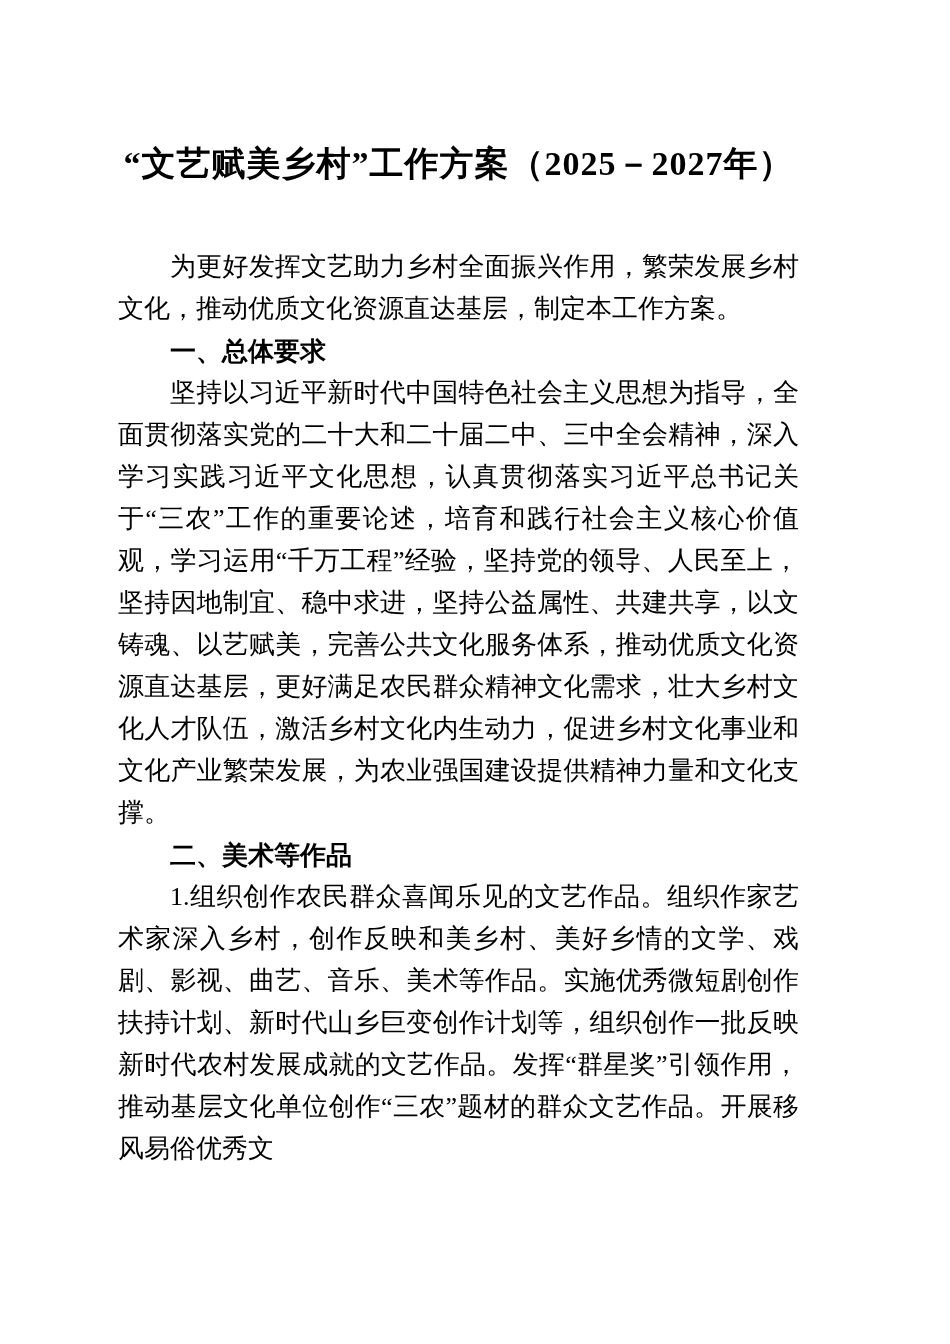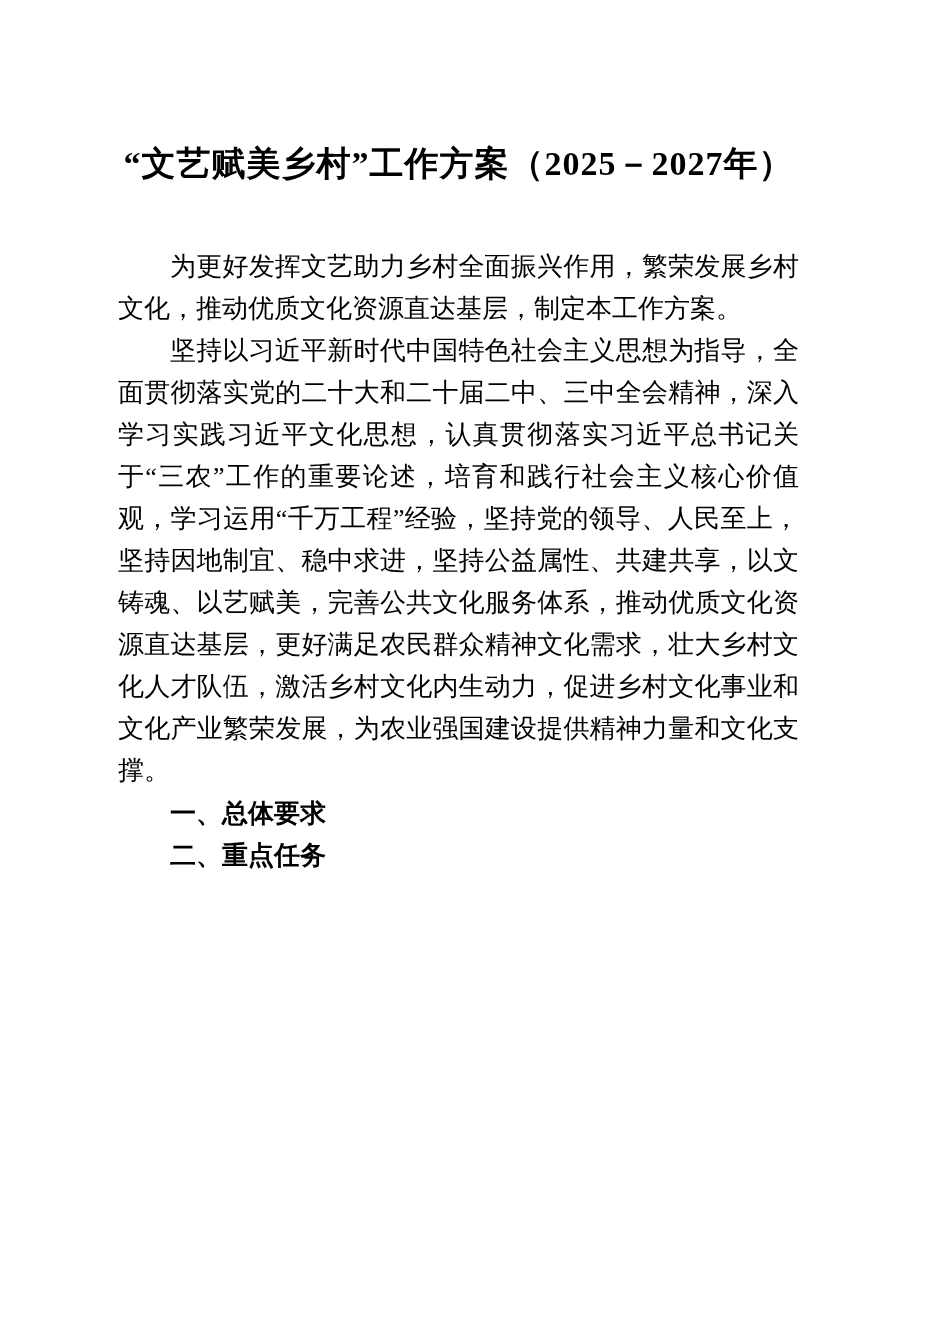--- a/index.html
+++ b/index.html
@@ -47,19 +47,20 @@
   }
 </style>
 </head>
 <body>
 
 <div class="page">
   <h1 class="doc-title">“文艺赋美乡村”工作方案（2025－2027年）</h1>
 
   <p class="block paragraph">为更好发挥文艺助力乡村全面振兴作用，繁荣发展乡村文化，推动优质文化资源直达基层，制定本工作方案。</p>
 
+  <p class="block heading">一、总体要求</p>
+
   <p class="block paragraph">坚持以习近平新时代中国特色社会主义思想为指导，全面贯彻落实党的二十大和二十届二中、三中全会精神，深入学习实践习近平文化思想，认真贯彻落实习近平总书记关于“三农”工作的重要论述，培育和践行社会主义核心价值观，学习运用“千万工程”经验，坚持党的领导、人民至上，坚持因地制宜、稳中求进，坚持公益属性、共建共享，以文铸魂、以艺赋美，完善公共文化服务体系，推动优质文化资源直达基层，更好满足农民群众精神文化需求，壮大乡村文化人才队伍，激活乡村文化内生动力，促进乡村文化事业和文化产业繁荣发展，为农业强国建设提供精神力量和文化支撑。</p>
 
-  <p class="block heading">一、总体要求</p>
+  <p class="block heading">二、美术等作品</p>
 
-  <p class="block heading">二、重点任务</p>
-
+  <p class="block paragraph">1.组织创作农民群众喜闻乐见的文艺作品。组织作家艺术家深入乡村，创作反映和美乡村、美好乡情的文学、戏剧、影视、曲艺、音乐、美术等作品。实施优秀微短剧创作扶持计划、新时代山乡巨变创作计划等，组织创作一批反映新时代农村发展成就的文艺作品。发挥“群星奖”引领作用，推动基层文化单位创作“三农”题材的群众文艺作品。开展移风易俗优秀文</p>
 </div>
 
 </body></html>

